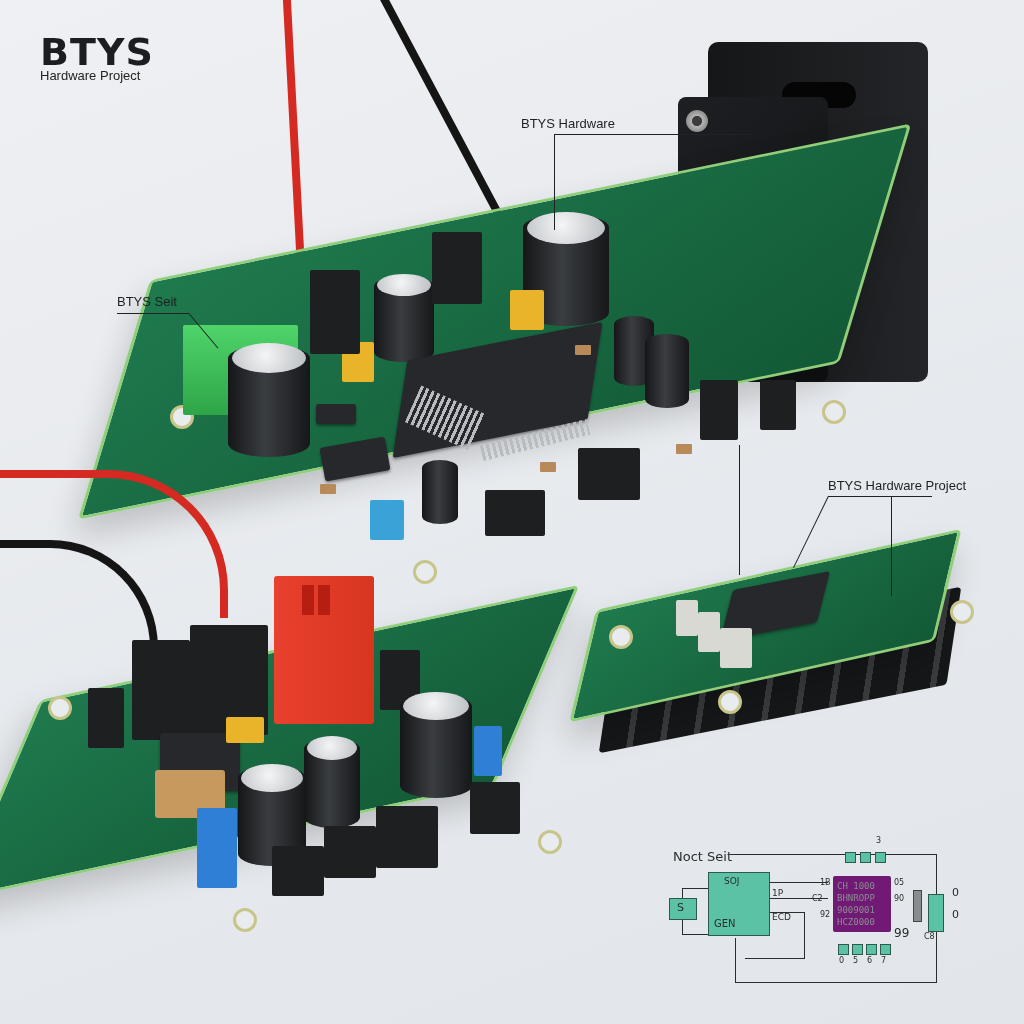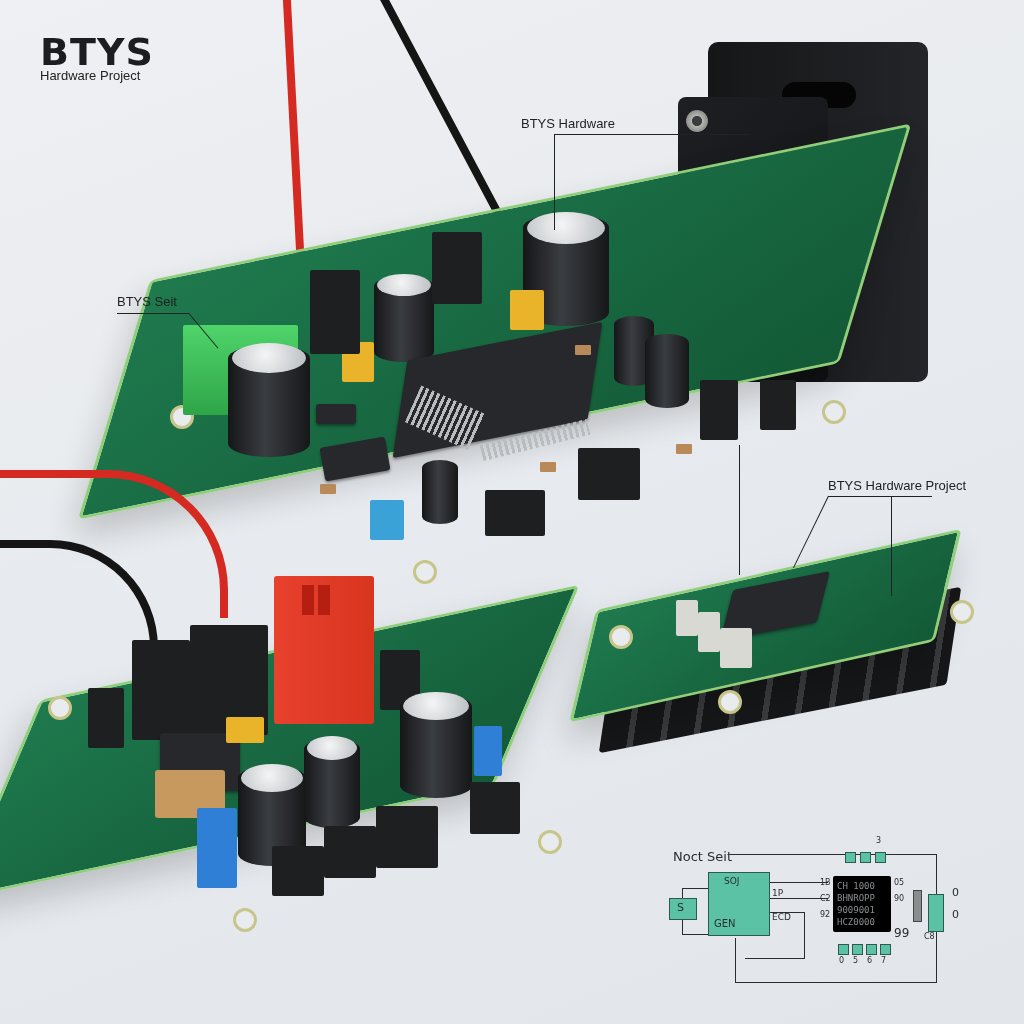--- a/index.html
+++ b/index.html
@@ -27,21 +27,21 @@
   
   .box-side{background:linear-gradient(90deg,#151618,#232528);border-radius:10px;}
   .box-front{background:linear-gradient(135deg,#1d1f22,#0f1012);border-radius:8px;}
   .screw{width:22px;height:22px;border-radius:50%;background:radial-gradient(circle,#3b3c3e 30%,#b5b6b4 35%,#8d8e8c 70%,#2b2c2d 75%);}
   .lens{border-radius:50%;background:radial-gradient(circle at 50% 50%,#ffb25a 0%,#ff8a1e 40%,#f26a0c 70%,#7a2d06 100%);
         box-shadow:0 0 20px rgba(255,120,20,.6);}
   
   .sch-line{background:#2a2c2f;}
   .sch-teal{background:#5cc2a6;border:1.5px solid #2c5a4f;}
   .sch-txt{font-size:11px;color:#2a2c2f;font-family:"DejaVu Sans",sans-serif;white-space:nowrap;}
-  .sch-chip{background:#000000;border-radius:2px;color:#8a8d90;font-size:9px;line-height:12px;padding:4px;box-sizing:border-box;font-family:"DejaVu Sans Mono",monospace;}
+  .sch-chip{background:#701a75;border-radius:2px;color:#8a8d90;font-size:9px;line-height:12px;padding:4px;box-sizing:border-box;font-family:"DejaVu Sans Mono",monospace;}
 </style>
 </head>
 <body>
 
 <div class="abs brand-title">BTYS</div>
 <div class="abs brand-sub">Hardware Project</div>
 
 <div class="abs wire" style="left:290px;top:-10px;width:8px;height:290px;background:#d42a22;transform:rotate(-3deg);"></div>
 <div class="abs wire" style="left:370px;top:-20px;width:8px;height:300px;background:#151515;transform:rotate(-28deg);transform-origin:top;"></div>
 
@@ -180,21 +180,21 @@
   <div class="abs sch-txt" style="left:112px;top:68px;font-size:9px;">1P</div>
   <div class="abs sch-txt" style="left:112px;top:92px;font-size:9px;">ECD</div>
 
   <div class="abs sch-chip" style="left:173px;top:56px;width:58px;height:56px;">
     <div>CH 1000</div>
     <div>BHNROPP</div>
     <div>9009001</div>
     <div>HCZ0000</div>
   </div>
   <div class="abs sch-txt" style="left:160px;top:58px;font-size:8px;">1B</div>
-  <div class="abs sch-txt" style="left:160px;top:74px;font-size:8px;text-align:right;">C2</div>
+  <div class="abs sch-txt" style="left:152px;top:74px;font-size:8px;text-align:right;">C2</div>
   <div class="abs sch-txt" style="left:160px;top:90px;font-size:8px;">92</div>
   <div class="abs sch-txt" style="left:234px;top:58px;font-size:8px;">05</div>
   <div class="abs sch-txt" style="left:234px;top:74px;font-size:8px;">90</div>
   <div class="abs sch-txt" style="left:234px;top:106px;font-size:12px;">99</div>
 
   <div class="abs sch-teal" style="left:185px;top:32px;width:9px;height:9px;"></div>
   <div class="abs sch-teal" style="left:200px;top:32px;width:9px;height:9px;"></div>
   <div class="abs sch-teal" style="left:215px;top:32px;width:9px;height:9px;"></div>
   <div class="abs sch-txt" style="left:216px;top:16px;font-size:8px;">3</div>
 

